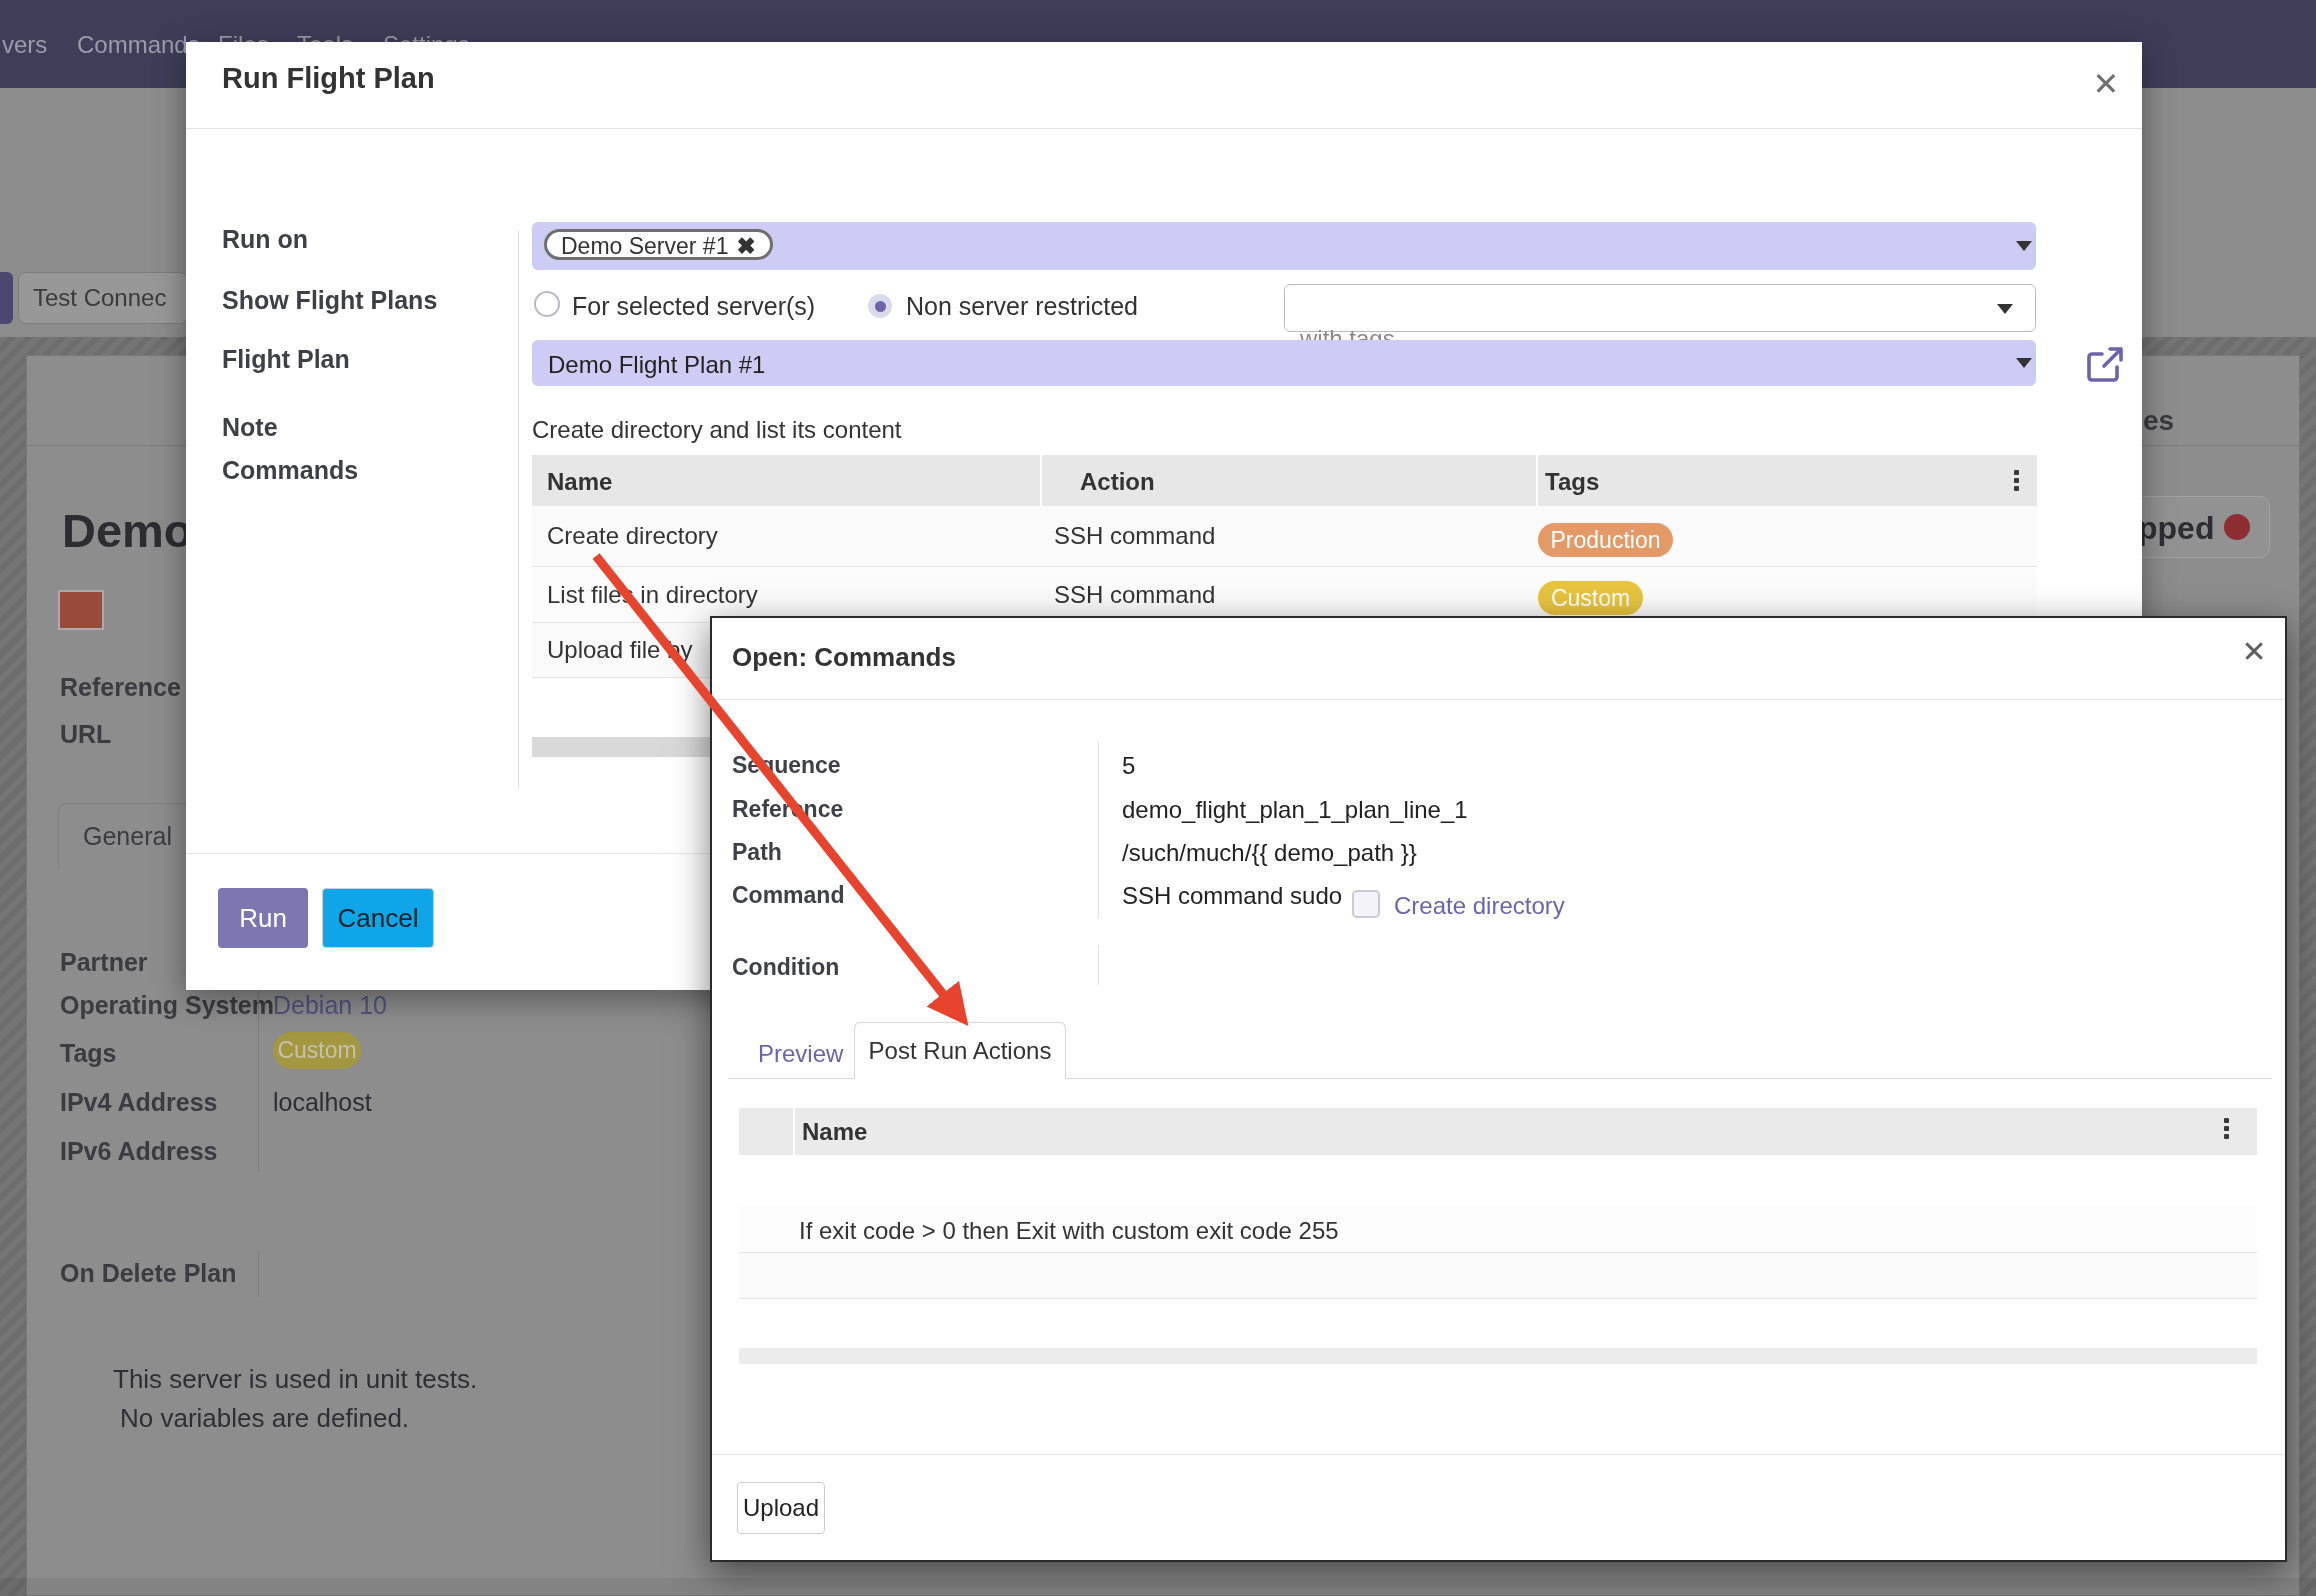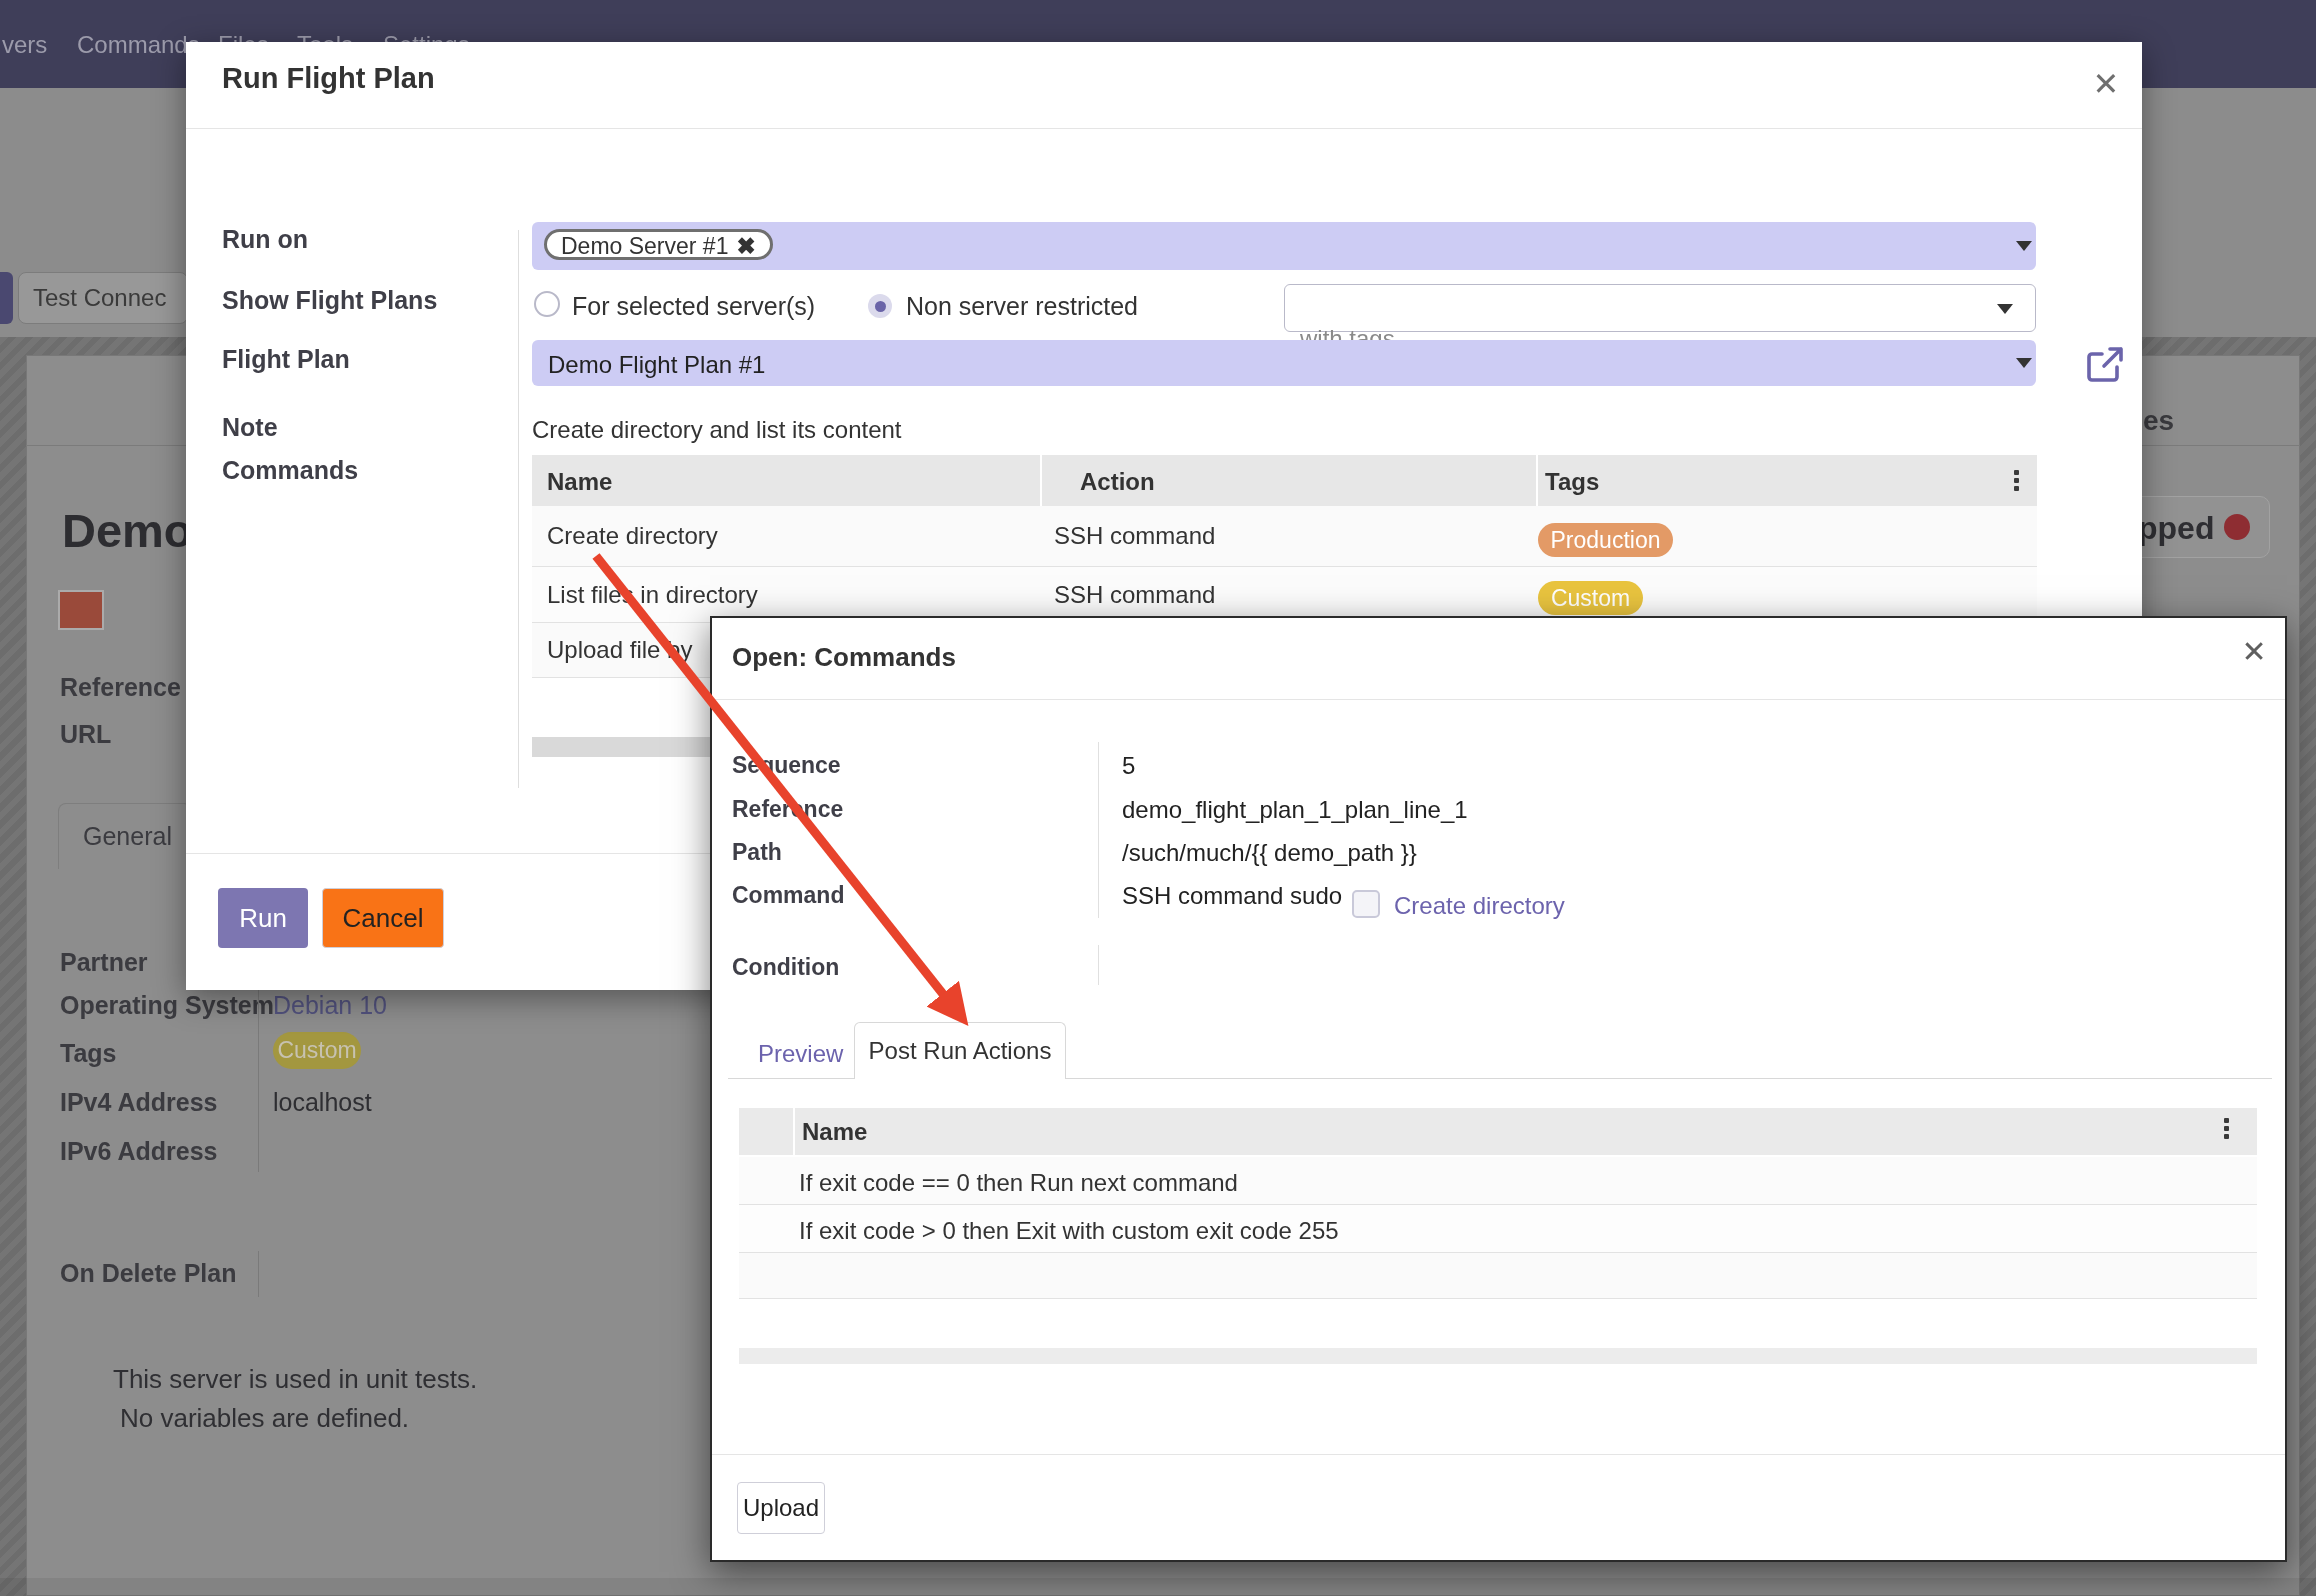--- a/index.html
+++ b/index.html
@@ -74,21 +74,21 @@
   .t1-cell { font-size:24px; color:#333333; white-space:nowrap; }
   .badge { height:34px; border-radius:17px; color:#ffffff; font-size:23px; text-align:center; line-height:34px; }
   .badge-production { left:1352px; top:481px; width:135px; background:#e39a66; }
   .badge-custom { left:1352px; top:539px; width:105px; background:#e9c43f; }
   .kebab { width:6px; }
   .kebab i { display:block; width:5px; height:5px; background:#3a3a3a; border-radius:1px; margin:0 0 3px 0; }
   .m1-scrollbar { left:346px; top:695px; width:1505px; height:20px; background:#d9d9d9; }
   .m1-footer-divider { left:0; top:811px; width:1956px; height:1px; background:#e5e5e5; }
   .btn { border-radius:4px; font-size:26px; text-align:center; cursor:pointer; }
   .btn-run { left:32px; top:846px; width:90px; height:60px; background:#7d76b1; color:#ffffff; line-height:60px; }
-  .btn-cancel { left:136px; top:846px; width:122px; height:60px; background:#f97316; color:#222222;
+  .btn-cancel { left:136px; top:846px; width:112px; height:60px; background:#0ea5e9; color:#222222;
                 border:1px solid #cfcfd9; line-height:58px; }
 
   
   .modal2 { left:710px; top:616px; width:1577px; height:946px; background:#ffffff;
             border:2px solid #2a2a2a; box-shadow:0 10px 34px rgba(0,0,0,.5); z-index:20; }
   .m2-title { left:20px; top:24px; font-size:26px; font-weight:bold; color:#333333; }
   .m2-close { left:1522px; top:14px; width:40px; height:40px; font-size:30px; color:#5f5f5f;
               text-align:center; line-height:40px; cursor:pointer; }
   .m2-hdr-divider { left:0; top:81px; width:1573px; height:1px; background:#e5e5e5; }
   .m2-label { left:20px; font-size:23px; font-weight:bold; color:#3f3f48; white-space:nowrap; }
@@ -263,23 +263,20 @@
 
   <div class="abs t2 t2-header"></div>
   <div class="abs t2-coldiv"></div>
   <div class="abs t2-colhead">Name</div>
   <div class="abs kebab" style="left:1512px;top:500px">
       <i></i>
       <i></i>
       <i></i>
     </div>
 
-  <div class="abs t2-row" style="top:539px;height:48px;background:#fbfbfb">
-    <span class="t2-cell" style="top:12px">If exit code == 0 then Run next command</span>
-  </div>
   <div class="abs t2-row" style="top:587px;height:48px;background:#fdfdfd">
     <span class="t2-cell" style="top:12px">If exit code &gt; 0 then Exit with custom exit code 255</span>
   </div>
   <div class="abs t2-row" style="top:635px;height:46px;background:#fafafa"></div>
 
   <div class="abs m2-empty-strip"></div>
   <div class="abs m2-footer-divider"></div>
   <div class="abs btn btn-close">Upload</div>
 </div>
 

